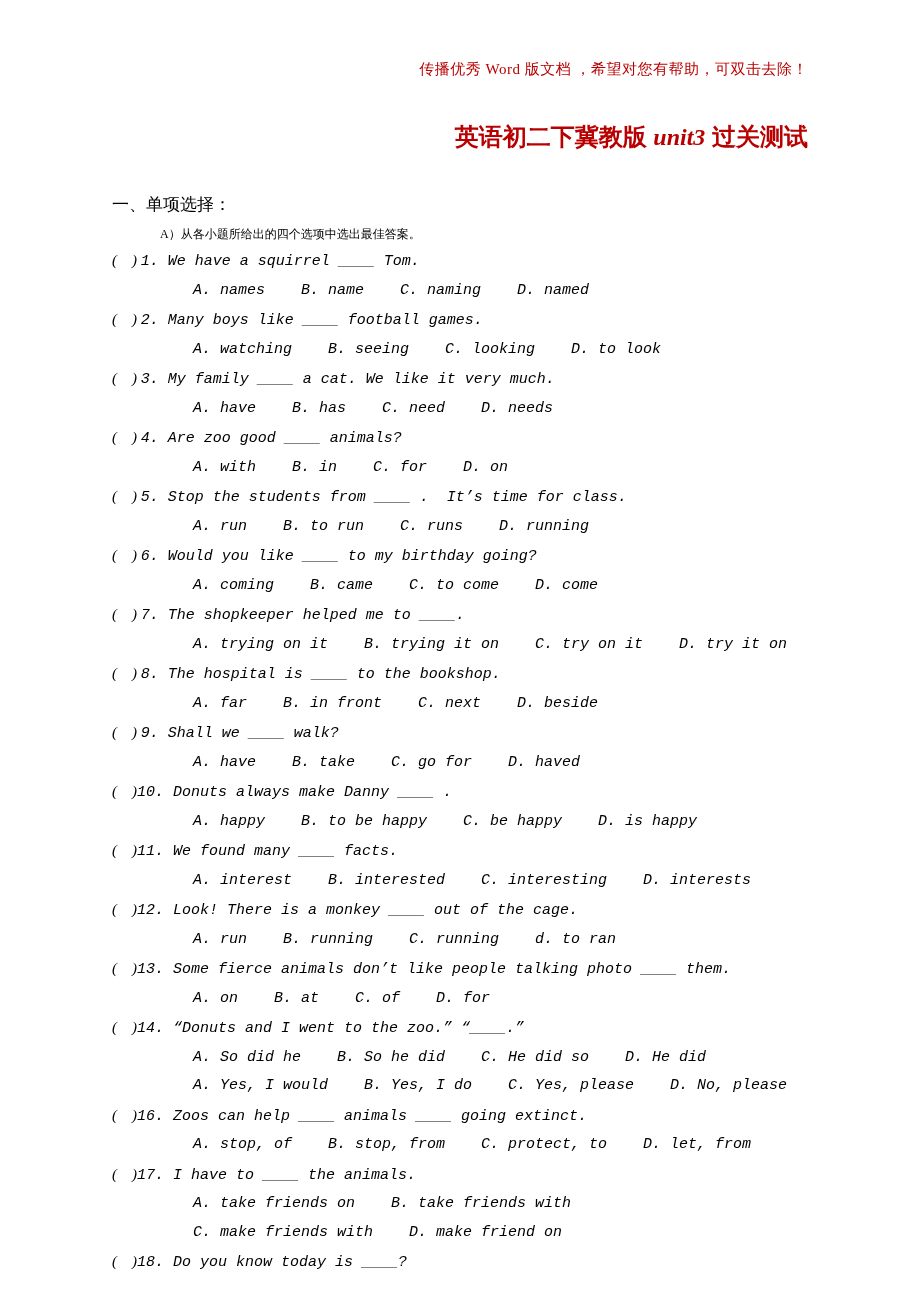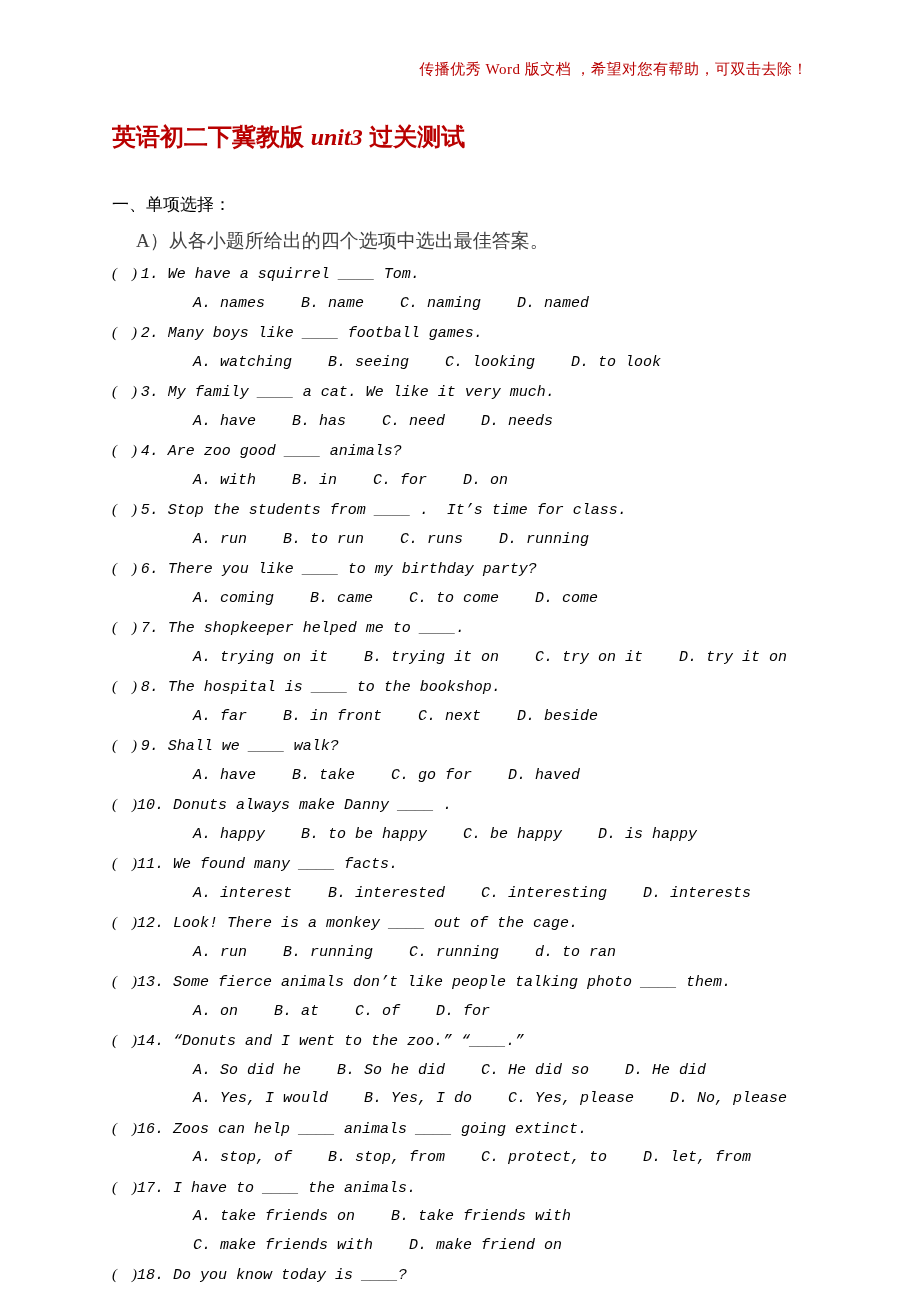--- a/index.html
+++ b/index.html
@@ -16,41 +16,41 @@
   }
   .header-note {
     text-align: right;
     font-family: "SimSun", "宋体", serif;
     font-size: 15px;
     color: #b90000;
     margin-bottom: 42px;
     letter-spacing: 0.5px;
   }
   .title {
-    text-align: left;
+    text-align: right;
     font-family: "SimHei", "黑体", sans-serif;
     font-size: 24px;
     font-weight: bold;
     color: #b90000;
     margin-bottom: 36px;
   }
   .title .unit {
     font-style: italic;
     font-family: "Times New Roman", serif;
   }
   .section-label {
     font-size: 17px;
     color: #000;
     margin-bottom: 2px;
     line-height: 1.9;
   }
   .instruction {
-    font-size: 19px;
-    color: #404040;
-    margin-left: 24px;
+    font-size: 12px;
+    color: #000000;
+    margin-left: 48px;
     line-height: 1.9;
   }
   .qrow {
     font-size: 15px;
     color: #000;
     line-height: 1.9;
     white-space: pre;
     font-family: "Courier New", "SimSun", monospace;
     font-style: italic;
   }
@@ -82,21 +82,21 @@
 
     <div class="qrow"><span class="paren">(    ) </span>3. <span>My family ____ a cat. We like it very much.</span></div>
     <div class="qrow">         <span>A. have    B. has    C. need    D. needs</span></div>
 
     <div class="qrow"><span class="paren">(    ) </span>4. <span>Are zoo good ____ animals?</span></div>
     <div class="qrow">         <span>A. with    B. in    C. for    D. on</span></div>
 
     <div class="qrow"><span class="paren">(    ) </span>5. <span>Stop the students from ____ .  It’s time for class.</span></div>
     <div class="qrow">         <span>A. run    B. to run    C. runs    D. running</span></div>
 
-    <div class="qrow"><span class="paren">(    ) </span>6. <span>There you like ____ to my birthday party?</span></div>
+    <div class="qrow"><span class="paren">(    ) </span>6. <span>Would you like ____ to my birthday going?</span></div>
     <div class="qrow">         <span>A. coming    B. came    C. to come    D. come</span></div>
 
     <div class="qrow"><span class="paren">(    ) </span>7. <span>The shopkeeper helped me to ____.</span></div>
     <div class="qrow">         <span>A. trying on it    B. trying it on    C. try on it    D. try it on</span></div>
 
     <div class="qrow"><span class="paren">(    ) </span>8. <span>The hospital is ____ to the bookshop.</span></div>
     <div class="qrow">         <span>A. far    B. in front    C. next    D. beside</span></div>
 
     <div class="qrow"><span class="paren">(    ) </span>9. <span>Shall we ____ walk?</span></div>
     <div class="qrow">         <span>A. have    B. take    C. go for    D. haved</span></div>

